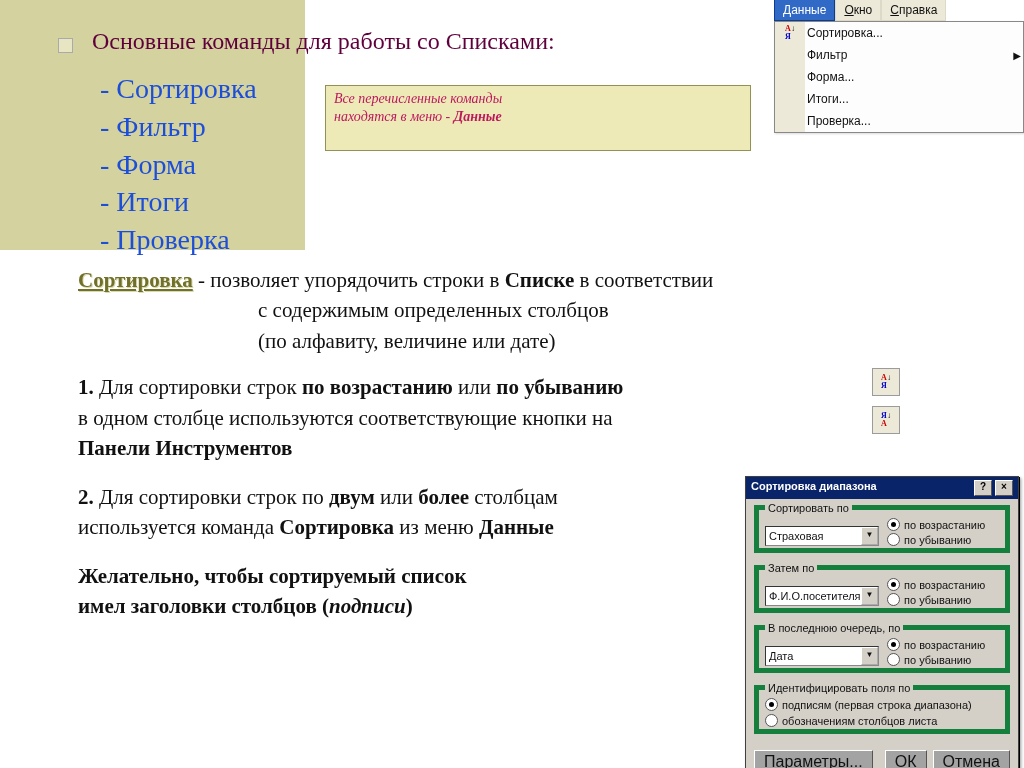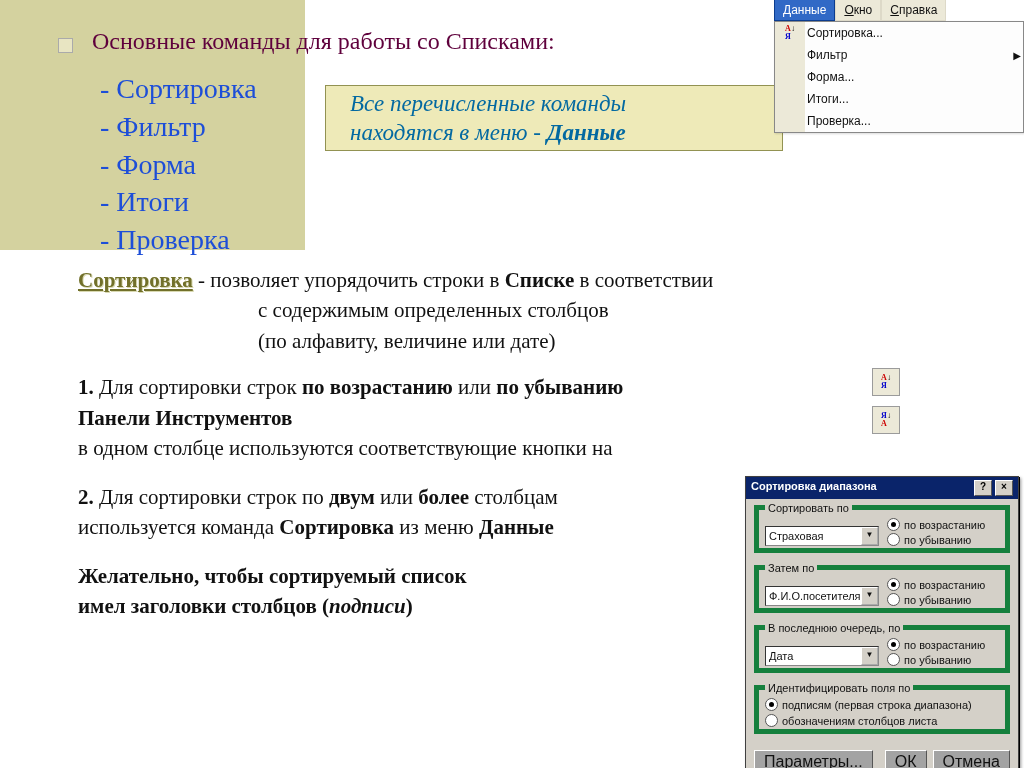--- a/index.html
+++ b/index.html
@@ -2,21 +2,21 @@
 <html><head>
 <meta charset="utf-8">
 <style>
   html,body{margin:0;padding:0;font-family:"Times New Roman",serif;background:#fff;color:#111;width:1024px;height:768px;overflow:hidden}
   .slide{position:relative;width:1024px;height:768px}
   
   .banner{position:absolute;left:0;top:0;width:305px;height:250px;background:#d4d29f}
   .bullet{position:absolute;left:58px;top:38px;width:13px;height:13px;background:#e8e5c2;border:1px solid #aaa}
   .title{position:absolute;left:92px;top:28px;font-size:24px;color:#5f003c;font-weight:normal}
   .cmdlist{position:absolute;left:100px;top:70px;font-size:28px;color:#1d4ed8;line-height:1.35}
-  .note-box{position:absolute;left:325px;top:85px;width:408px;height:56px;background:#eeeab8;border:1px solid #929252;padding:4px 24px;color:#0369a1;font-style:italic;font-size:23px;line-height:1.25}
+  .note-box{position:absolute;left:325px;top:85px;width:408px;height:56px;background:#eeeab8;border:1px solid #929252;padding:4px 8px;color:#be185d;font-style:italic;font-size:14px;line-height:1.25}
   .note-box b{font-weight:bold}
   
   .menu{position:absolute;right:0;top:-1px;width:250px;font-family:Tahoma,Arial,sans-serif;font-size:12px}
   .menubar{display:flex;height:22px}
   .menubar .mi{padding:3px 8px;background:#ece9d8;border:1px solid #ddd9c8}
   .menubar .mi u{text-decoration:underline}
   .menubar .active{background:#3169c6;color:#fff;border:1px solid #0b3c8e}
   .menu-body{display:flex;border:1px solid #888;background:#fdfdfd;box-shadow:1px 1px 2px rgba(0,0,0,.15)}
   .menu-iconcol{width:30px;background:#ece9d8;padding-top:3px;text-align:center}
   .menu-items{flex:1}
@@ -111,22 +111,22 @@
         <span class="sort-ico"><span class="b">Я</span><span class="arr">↓</span><br><span class="r">А</span></span>
       </div>
 </div>
 
 <div class="body-wrap">
   <div><span class="sortword">Сортировка</span><span> - позволяет упорядочить строки в </span><b>Списке</b><span> в соответствии</span></div>
   <div class="indent">с содержимым   определенных столбцов</div>
   <div class="indent">(по алфавиту, величине или дате)</div>
   <div style="height:16px"></div>
   <div style="width:640px"><b><span>1.</span></b><span> Для сортировки строк </span><b>по возрастанию</b><span> или </span><b>по убыванию</b></div>
+  <div>в одном столбце используются соответствующие кнопки на</div>
   <div><b> Панели Инструментов</b></div>
-  <div>в одном столбце используются соответствующие кнопки на</div>
   <div style="height:18px"></div>
   <div style="width:640px"><b><span>2.</span></b><span> Для сортировки строк по </span><b>двум</b><span> или </span><b>более</b><span> столбцам</span></div>
   <div style="width:640px"><span>используется команда </span><b>Сортировка</b><span> из меню </span><b>Данные</b></div>
   <div style="height:18px"></div>
   <div style="width:560px"><b>Желательно, чтобы сортируемый список</b></div>
   <div style="width:560px"><b>имел заголовки столбцов (</b><b><i>подписи</i></b><b>)</b></div>
 </div>
 
 <div class="dialog">
   <div class="dlg-title">

